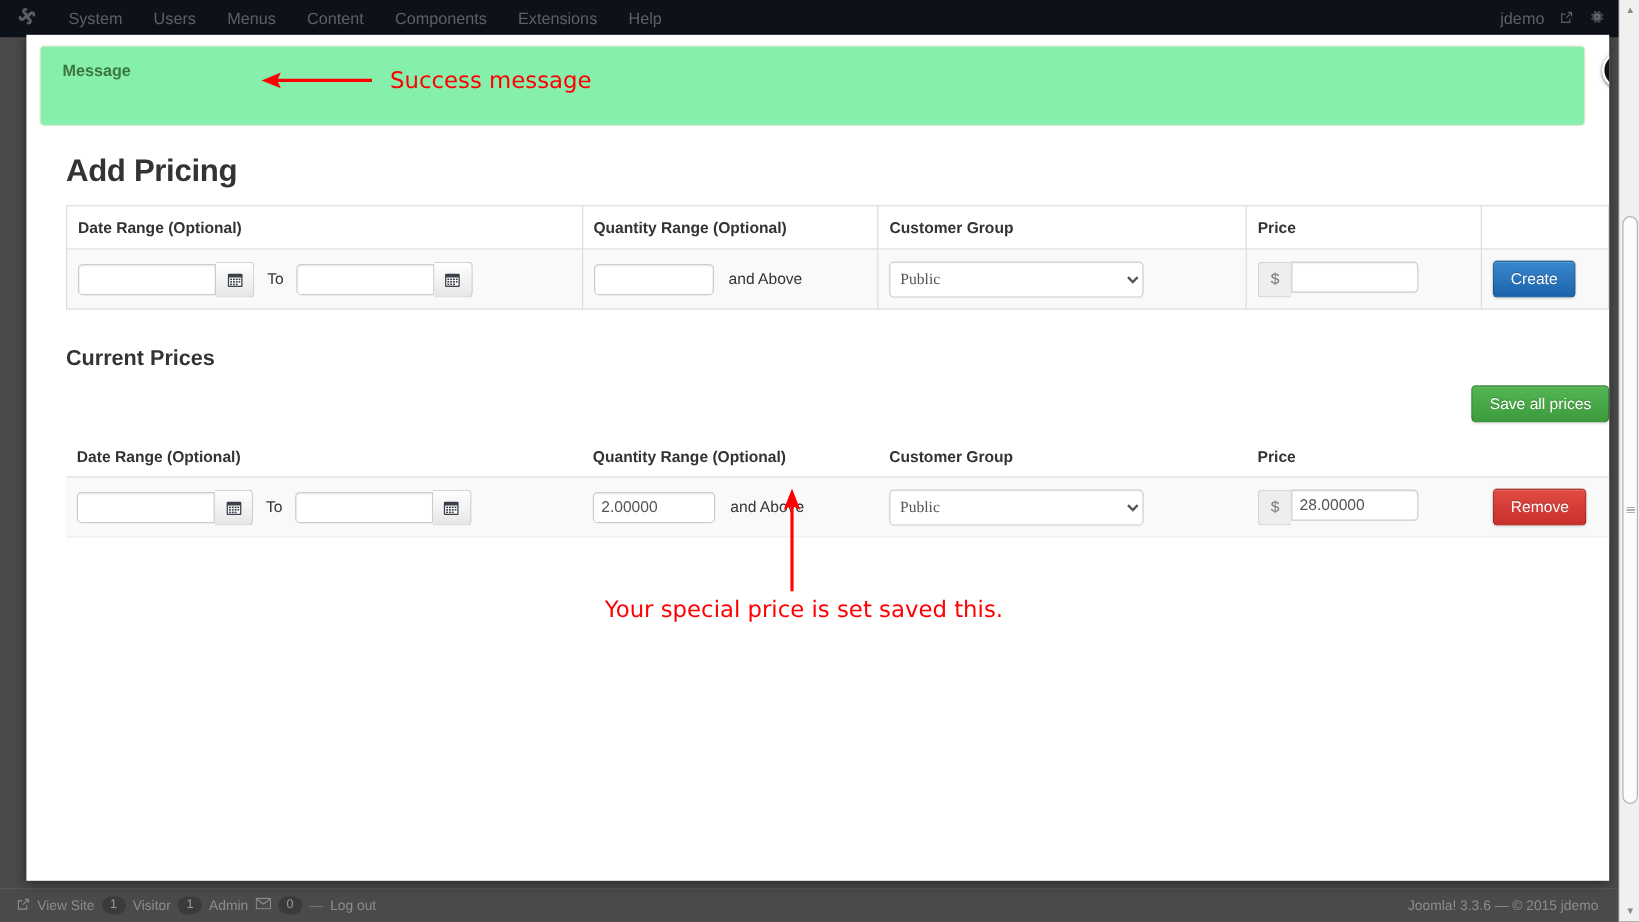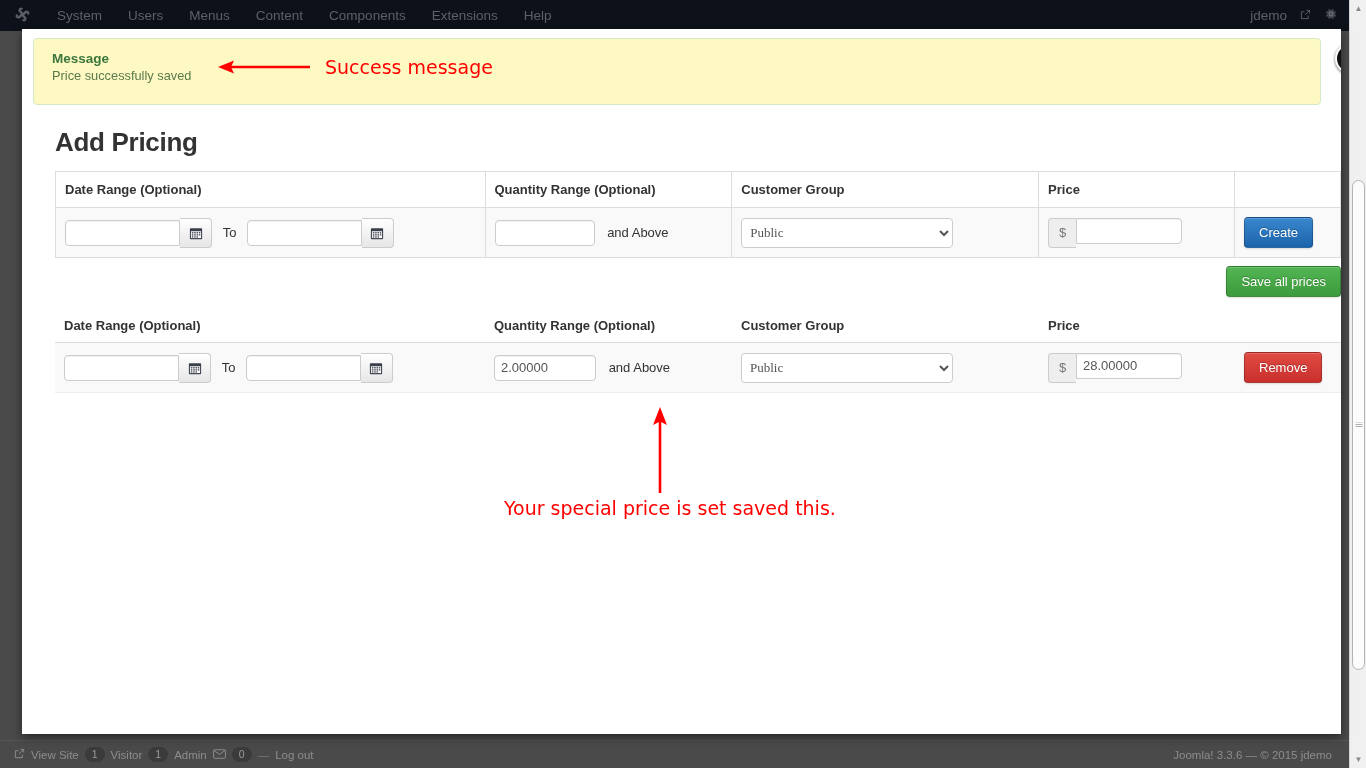--- a/index.html
+++ b/index.html
@@ -99,21 +99,21 @@
     color: #fff; font-size: 16px; font-weight: bold;
     display: flex; align-items: center; justify-content: center;
     cursor: pointer; z-index: 30;
     box-shadow: 0 1px 3px rgba(0,0,0,.6);
   }
 
   
   .alert {
     position: relative;
     margin: 9px 0 0 11px; width: 1288px; min-height: 67px;
-    background: #fef9c3; border: 1px solid #d6e9c6; border-radius: 4px;
+    background: #86efac; border: 1px solid #d6e9c6; border-radius: 4px;
     padding: 12px 14px 12px 18px;
   }
   .alert h4 {
     margin: 0 0 2px 0; font-size: 13.5px; color: #3c763d; font-weight: bold;
   }
   .alert .msg { font-size: 12.8px; color: #5a7a4c; }
   .alert .close {
     position: absolute; right: 9px; top: 4px;
     color: #9bb08e; font-size: 17px; line-height: 1; cursor: pointer;
     background: none; border: none; padding: 0;
@@ -285,21 +285,20 @@
       <span class="grip"></span>
     </div>
   <div class="arrow down">▼</div>
 </div>
 
 <div id="modal">
 
   <div class="alert">
     <button class="close" style="font-size:0">close-icon</button>
     <h4>Message</h4>
-    <div class="msg">Price successfully saved</div>
   </div>
 
   <div class="modal-body">
 
     <h2 class="section-title">Add Pricing</h2>
 
     <table class="grid bordered">
       <thead>
         <tr>
           <th class="col-date">Date Range (Optional)</th>
@@ -369,20 +368,21 @@
               <input class="txt" style="width: 106px; border-radius: 0px 4px 4px 0px;" value="">
             </span>
           </td>
           <td>
             <button class="btn btn-primary">Create</button>
           </td>
         </tr>
       </tbody>
     </table>
 
+    <h3 class="section-title">Current Prices</h3>
 
     <div class="save-all-wrap">
       <button class="btn btn-success">Save all prices</button>
     </div>
 
     <table class="grid plain">
       <thead>
         <tr>
           <th class="col-date">Date Range (Optional)</th>
           <th class="col-qty">Quantity Range (Optional)</th>

